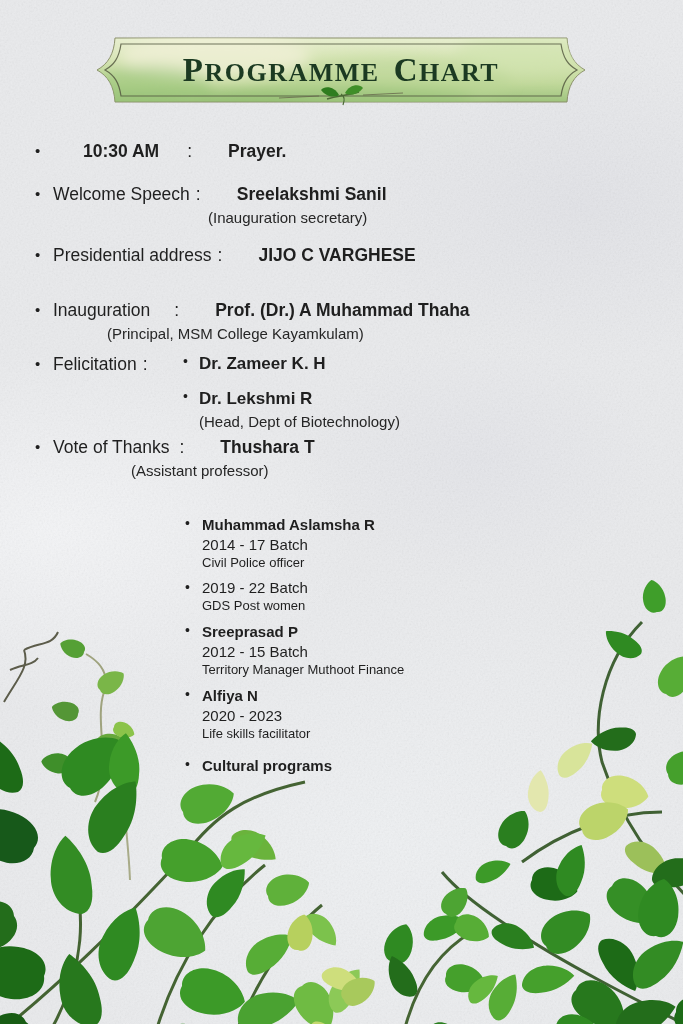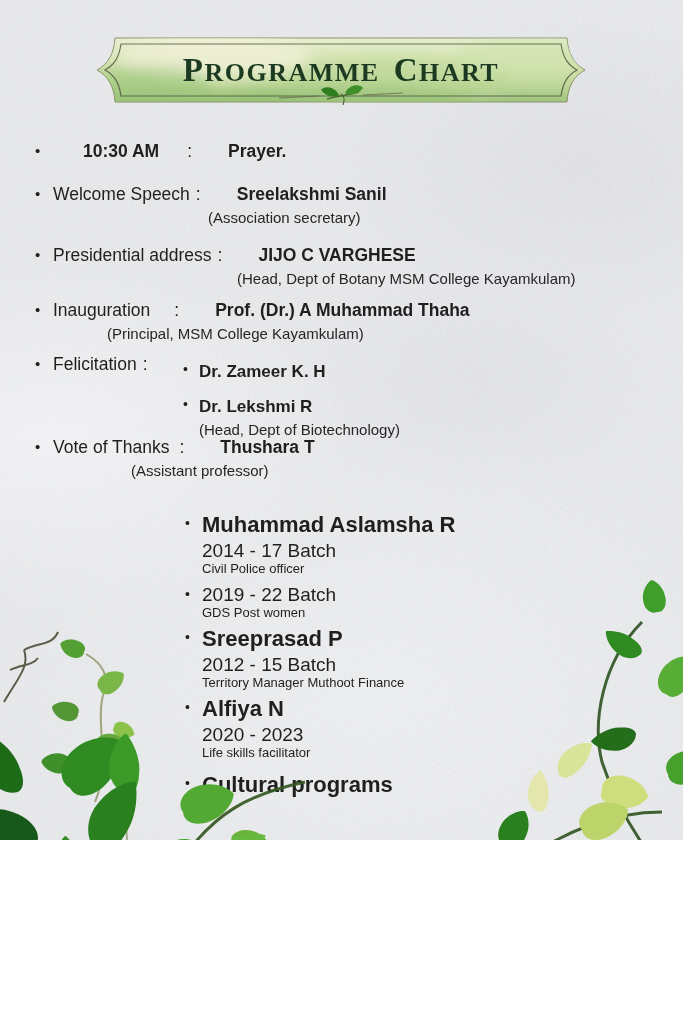--- a/index.html
+++ b/index.html
@@ -1,17 +1,17 @@
 <!DOCTYPE html>
 <html><head>
 <meta charset="utf-8">
 <style>
   html,body{margin:0;padding:0;background:#ffffff;}
   .poster{
-    position:relative;width:683px;height:840px;overflow:hidden;
+    position:relative;width:683px;height:1024px;overflow:hidden;
     font-family:"Liberation Sans",sans-serif;color:#1f1f1f;
     background:
       radial-gradient(420px 260px at 85% 20%, #e2e3e7 0%, rgba(226,227,231,0) 60%),
       radial-gradient(500px 300px at 8% 52%, #f3f4f6 0%, rgba(243,244,246,0) 60%),
       radial-gradient(620px 420px at 55% 82%, #eef0f2 0%, rgba(238,240,242,0) 65%),
       radial-gradient(300px 200px at 70% 45%, #e4e5e9 0%, rgba(228,229,233,0) 60%),
       #e9eaec;
   }
   .texture{position:absolute;inset:0;width:100%;height:100%;pointer-events:none;}
   .banner-wrap{position:absolute;left:95px;top:30px;width:492px;height:80px;filter:blur(.25px);}
@@ -19,25 +19,25 @@
   .content{position:absolute;inset:0;filter:blur(.25px);}
   .block{position:absolute;left:35px;}
   .row{font-size:17.5px;line-height:21px;white-space:nowrap;}
   .bullet{display:inline-block;width:18px;font-size:15px;vertical-align:1px;}
   .sub-bullet{position:absolute;left:0;top:0;font-size:14px;}
   .b{font-weight:700;margin-left:30px;}
   .sep{padding:0 6px;}
   .note{font-size:15px;line-height:19px;margin-top:3px;color:#262626;white-space:nowrap;}
   .sub-col{margin-left:148px;}
   .sub-item{position:relative;padding-left:16px;margin-bottom:14px;}
-  .sub-item .name{font-size:17px;line-height:21px;font-weight:700;white-space:nowrap;margin-top:8px;}
+  .sub-item .name{font-size:17px;line-height:21px;font-weight:700;white-space:nowrap;}
   .guests{margin-left:150px;margin-top:10px;}
   .guest{position:relative;padding-left:17px;margin-bottom:7px;}
-  .guest .name{font-size:22px;line-height:19px;font-weight:700;white-space:nowrap;}
-  .guest .batch{font-size:19px;line-height:18px;margin-top:8px;white-space:nowrap;}
+  .guest .name{font-size:15px;line-height:19px;font-weight:700;white-space:nowrap;}
+  .guest .batch{font-size:15px;line-height:18px;margin-top:2px;white-space:nowrap;}
   .guest .role{font-size:13px;line-height:18px;white-space:nowrap;}
   .foliage{position:absolute;left:0;top:0;width:683px;height:1024px;pointer-events:none;}
 </style>
 </head>
 <body>
 
 <div class="poster">
 
   <svg class="texture" xmlns="http://www.w3.org/2000/svg">
     <filter id="grain">
@@ -87,26 +87,25 @@
   </svg>
 
   <div class="content">
 
     <div class="block" style="top:140px">
       <div class="row"><span class="bullet">•</span><span class="b">10:30 AM</span><span class="sep" style="margin-left:22px">:</span><span class="b">Prayer.</span></div>
     </div>
 
     <div class="block" style="top:183px">
       <div class="row"><span class="bullet">•</span><span>Welcome Speech</span><span class="sep">:</span><span class="b">Sreelakshmi Sanil</span></div>
-      <div class="note" style="margin-left:173px">(Association secretary)</div>
+      <div class="note" style="margin-left:173px">(Inauguration secretary)</div>
     </div>
 
     <div class="block" style="top:244px">
       <div class="row"><span class="bullet">•</span><span>Presidential address</span><span class="sep">:</span><span class="b">JIJO C VARGHESE</span></div>
-      <div class="note" style="margin-left:202px">(Head, Dept of Botany MSM College Kayamkulam)</div>
     </div>
 
     <div class="block" style="top:299px">
       <div class="row"><span class="bullet">•</span><span>Inauguration</span><span class="sep" style="margin-left:18px">:</span><span class="b">Prof. (Dr.) A Muhammad Thaha</span></div>
       <div class="note" style="margin-left:72px">(Principal, MSM College Kayamkulam)</div>
     </div>
 
     <div class="block" style="top:353px">
       <div class="row" style="position:absolute;left:0;top:0"><span class="bullet">•</span><span>Felicitation</span><span class="sep">:</span></div>
       <div class="sub-col">

